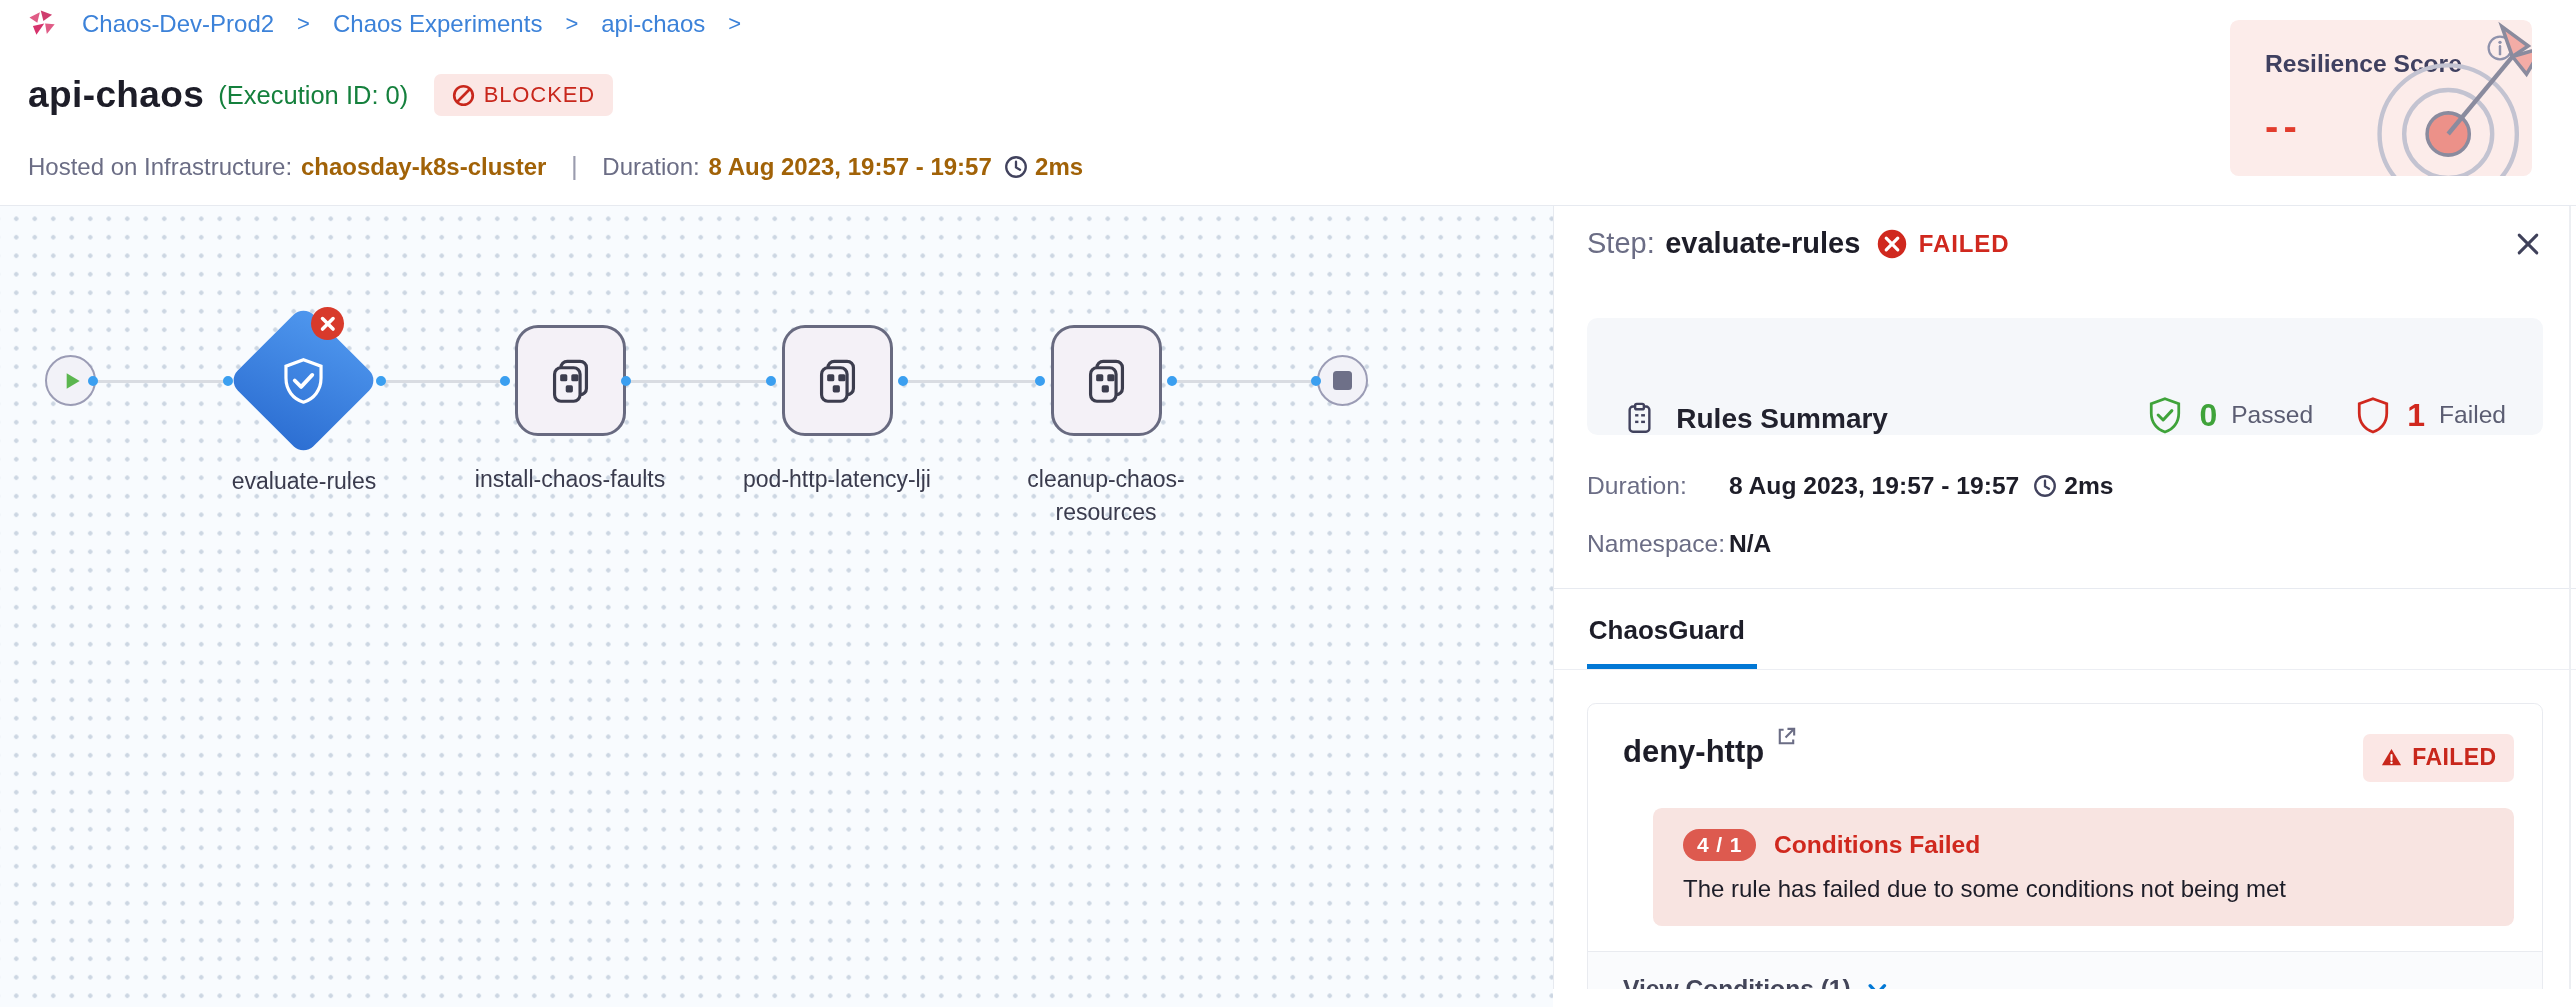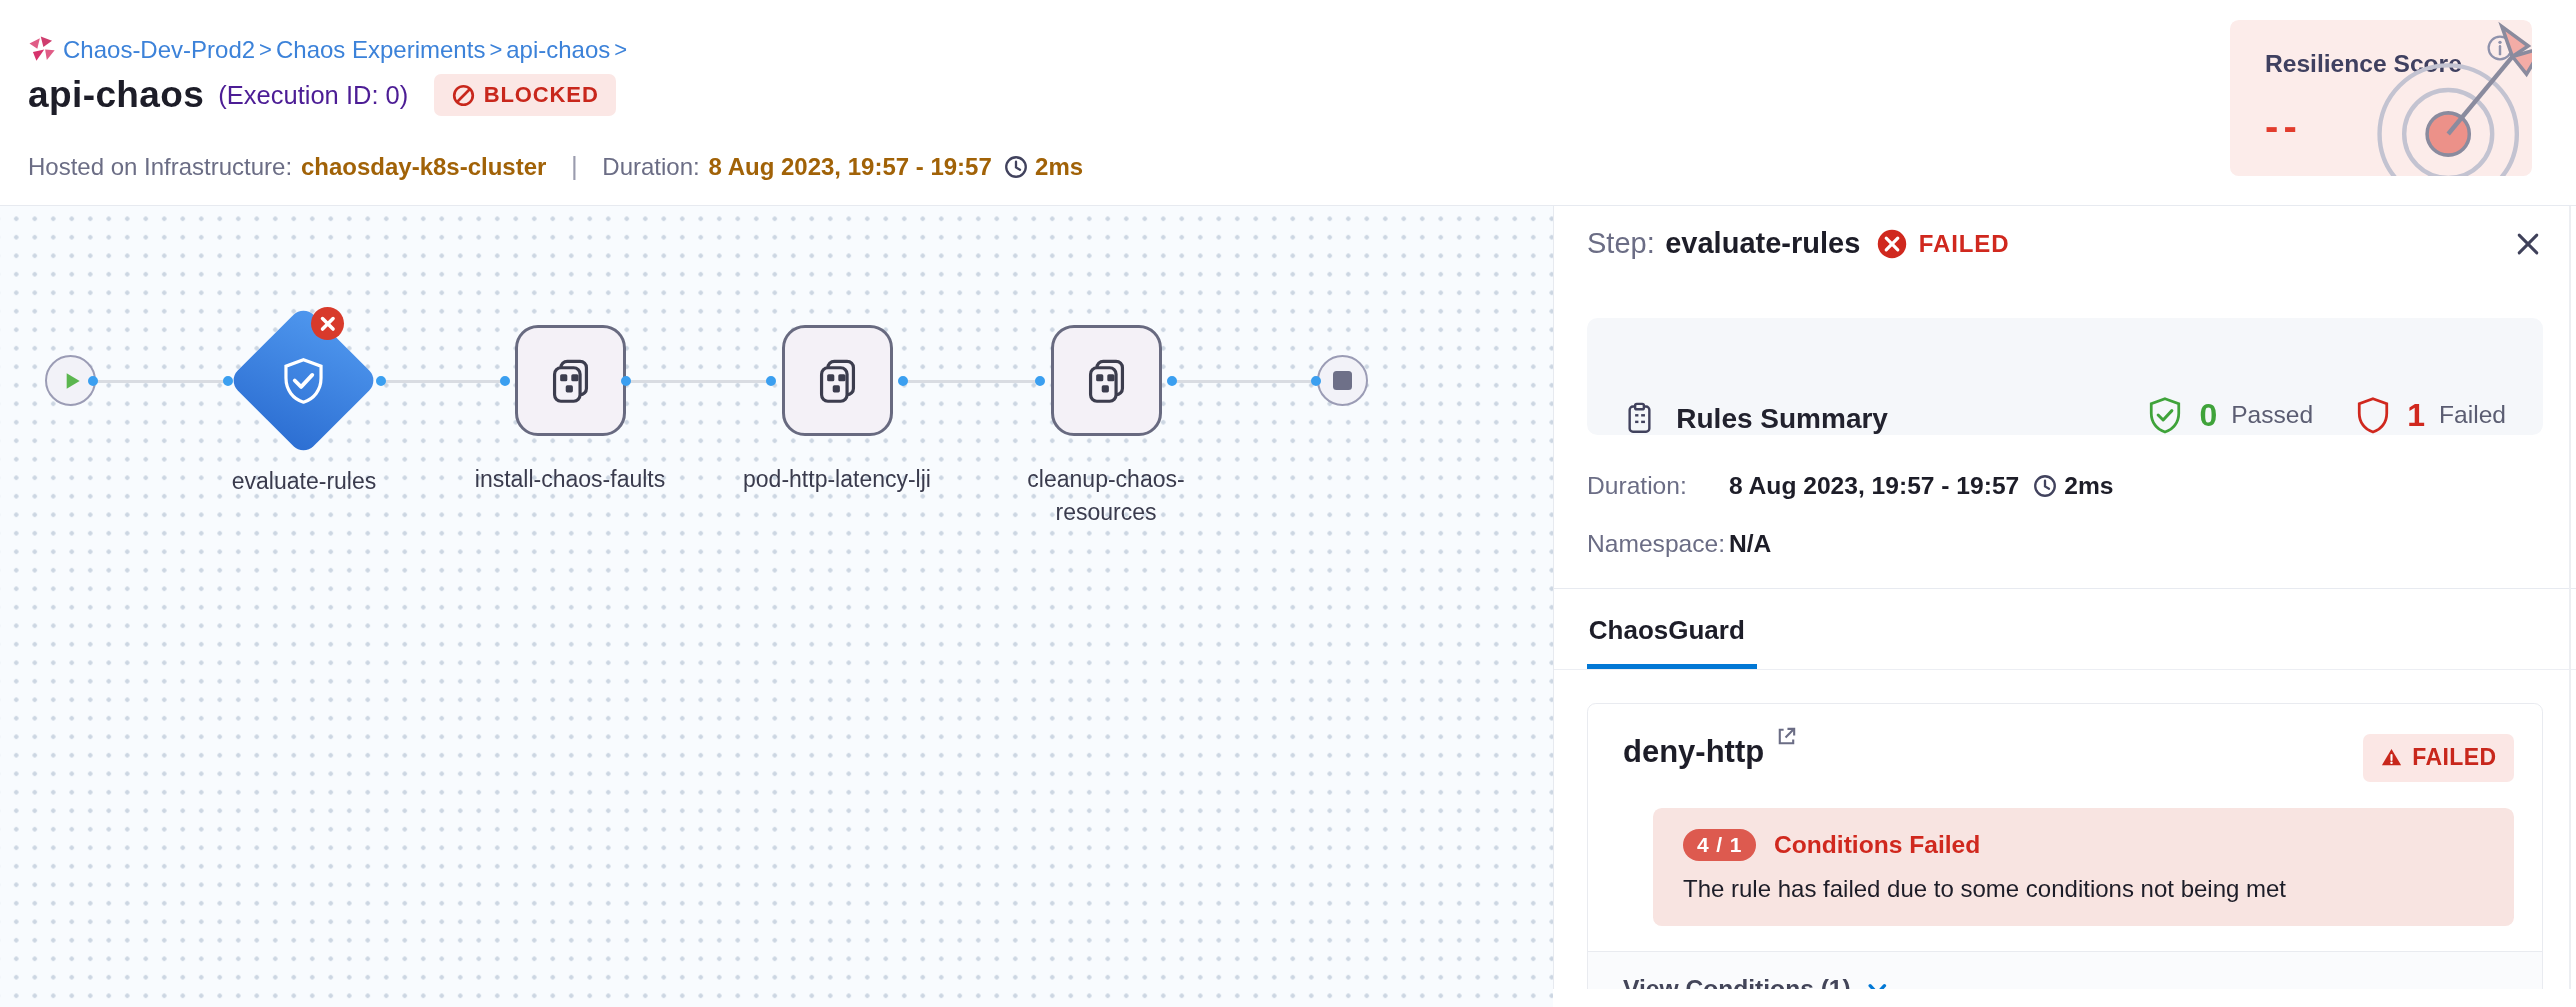--- a/index.html
+++ b/index.html
@@ -2,30 +2,30 @@
 <html style="font-size:14px"><head>
 <meta charset="utf-8">
 <style>
   * { box-sizing: border-box; margin: 0; padding: 0; }
   html,body { width:2576px; height:1008px; overflow:hidden; background:#fff;
               font-family:"Liberation Sans", sans-serif; color:#22222e; }
 
   
   .topbar { position:absolute; left:0; top:0; width:2576px; height:206px; background:#fff;
             border-bottom:1.8px solid #e7eaf0; z-index:5; }
-  .breadcrumb { position:absolute; left:26px; top:33px; display:flex; align-items:center; gap:4px;
+  .breadcrumb { position:absolute; left:26px; top:7px; display:flex; align-items:center; gap:23px;
                 font-size:24px; }
   .crumb { color:#3c82d9; text-decoration:none; cursor:pointer; }
   .crumb-sep { color:#3c82d9; font-size:22px; }
   .title-row { position:absolute; left:28px; top:74px; display:flex; align-items:center; }
   .page-title { font-size:37px; font-weight:bold; color:#1d1d28; letter-spacing:0.4px; }
-  .exec-id { font-size:25.5px; color:#4c1d95; margin-left:14px;text-align:right; }
+  .exec-id { font-size:25.5px; color:#15803d; margin-left:14px;text-align:right; }
   .blocked-badge { margin-left:26px; display:flex; align-items:center; gap:8.8px;
                    background:#fbe7e5; border-radius:7px; padding:8px 17.6px; }
-  .blocked-badge span { color:#c8271c; font-weight:bold; font-size:22px; letter-spacing:0.9px; }
+  .blocked-badge span { color:#c8271c; font-weight:normal; font-size:22px; letter-spacing:0.9px; }
   .meta-row { position:absolute; left:28px; top:151px; display:flex; align-items:center;
               font-size:24px; color:#6b6d85; }
   .meta-val { color:#a16207; font-weight:bold; margin-left:8.8px; }
   .meta-div { color:#9a9cae; margin:0 24.6px; font-size:26px; font-weight:normal; }
   .meta-row .clock { margin:0 7px 0 12.3px; }
 
   
   .res-card { position:absolute; left:2230px; top:20px; width:302px; height:156px;
               background:#fcecea; border-radius:8.8px; overflow:hidden; }
   .res-title { position:absolute; left:35px; top:30px; font-size:24.6px; font-weight:bold; color:#3f4060; }

